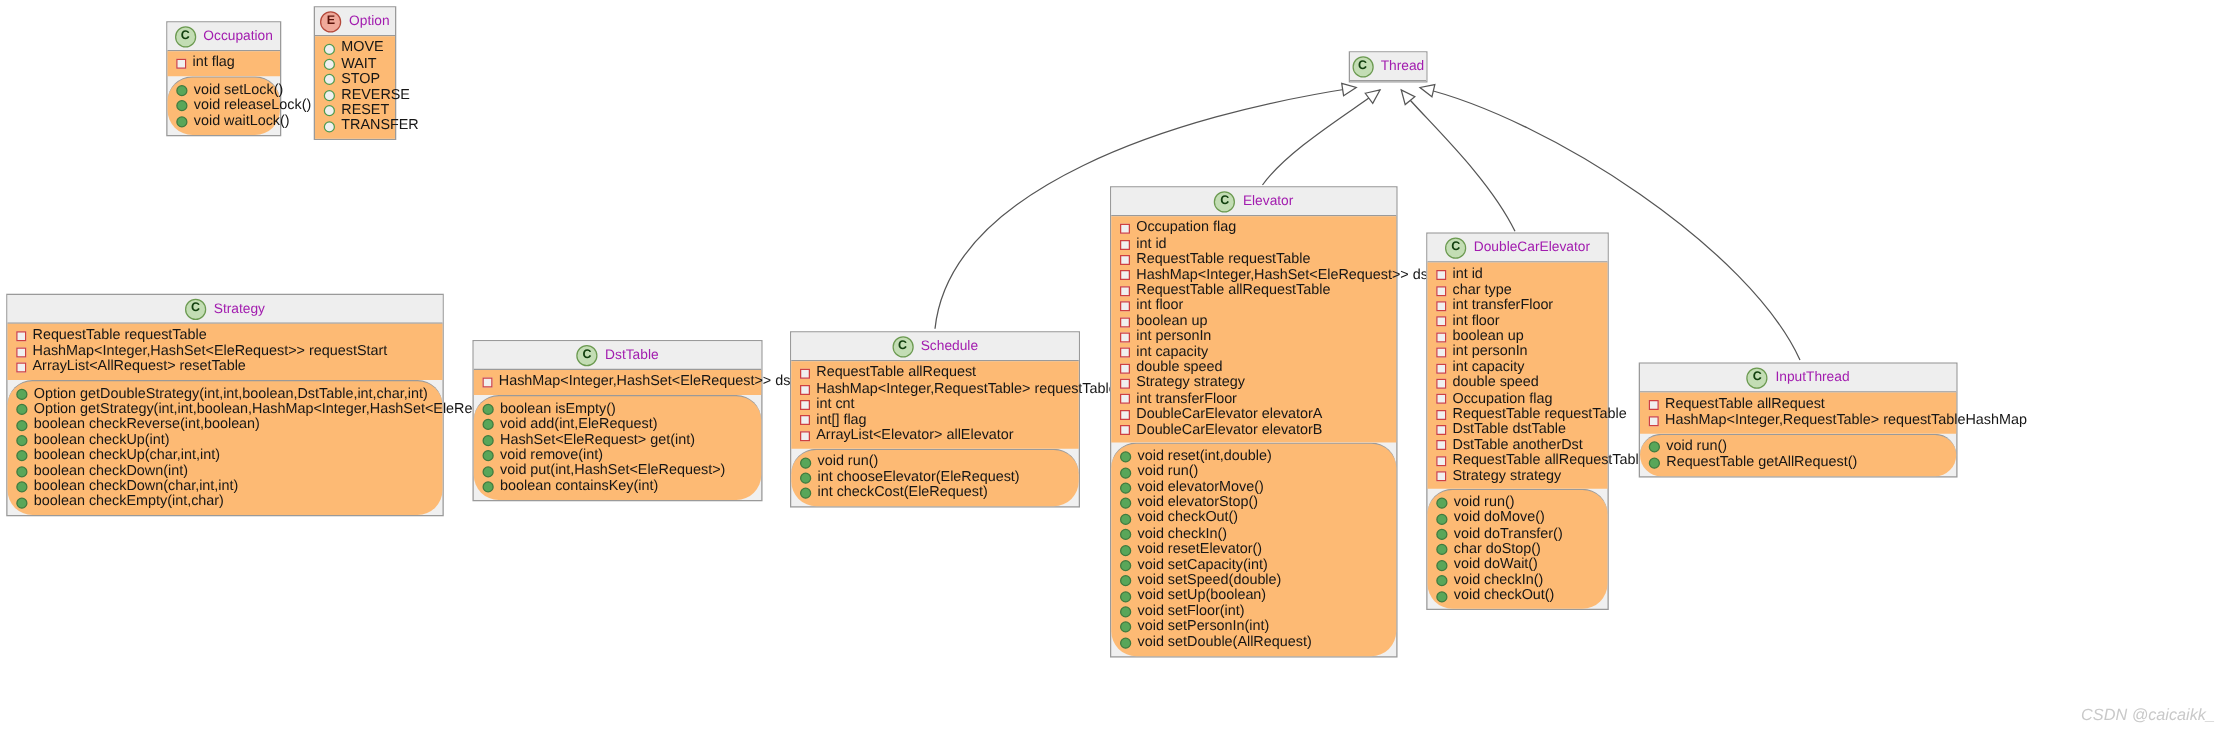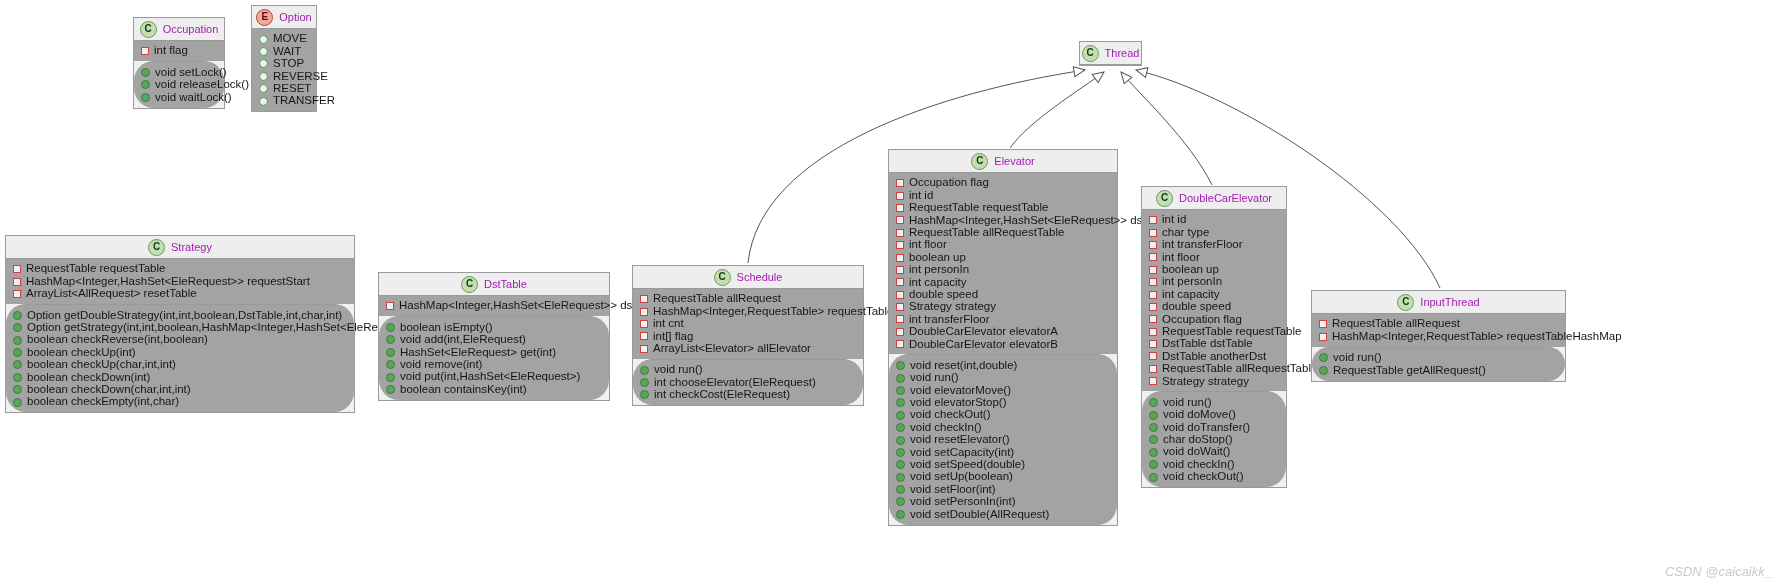--- a/index.html
+++ b/index.html
@@ -68,21 +68,21 @@
     color: #12400f;
   }
   .type-badge.enumt {
     background: #f0a99a;
     border: 1px solid #b4483a;
     color: #5b120a;
   }
   .uml-section {
     box-sizing: border-box;
     padding: 4px 0 4px 0;
-    background: #a3a3a3;
+    background: #fdba74;
   }
   .uml-section + .uml-section {
     border-top: 1px solid #9a9a9a;
     border-radius: 20px;
   }
   .member {
     display: flex;
     align-items: center;
     height: 12.4px;
     padding-left: 7px;

